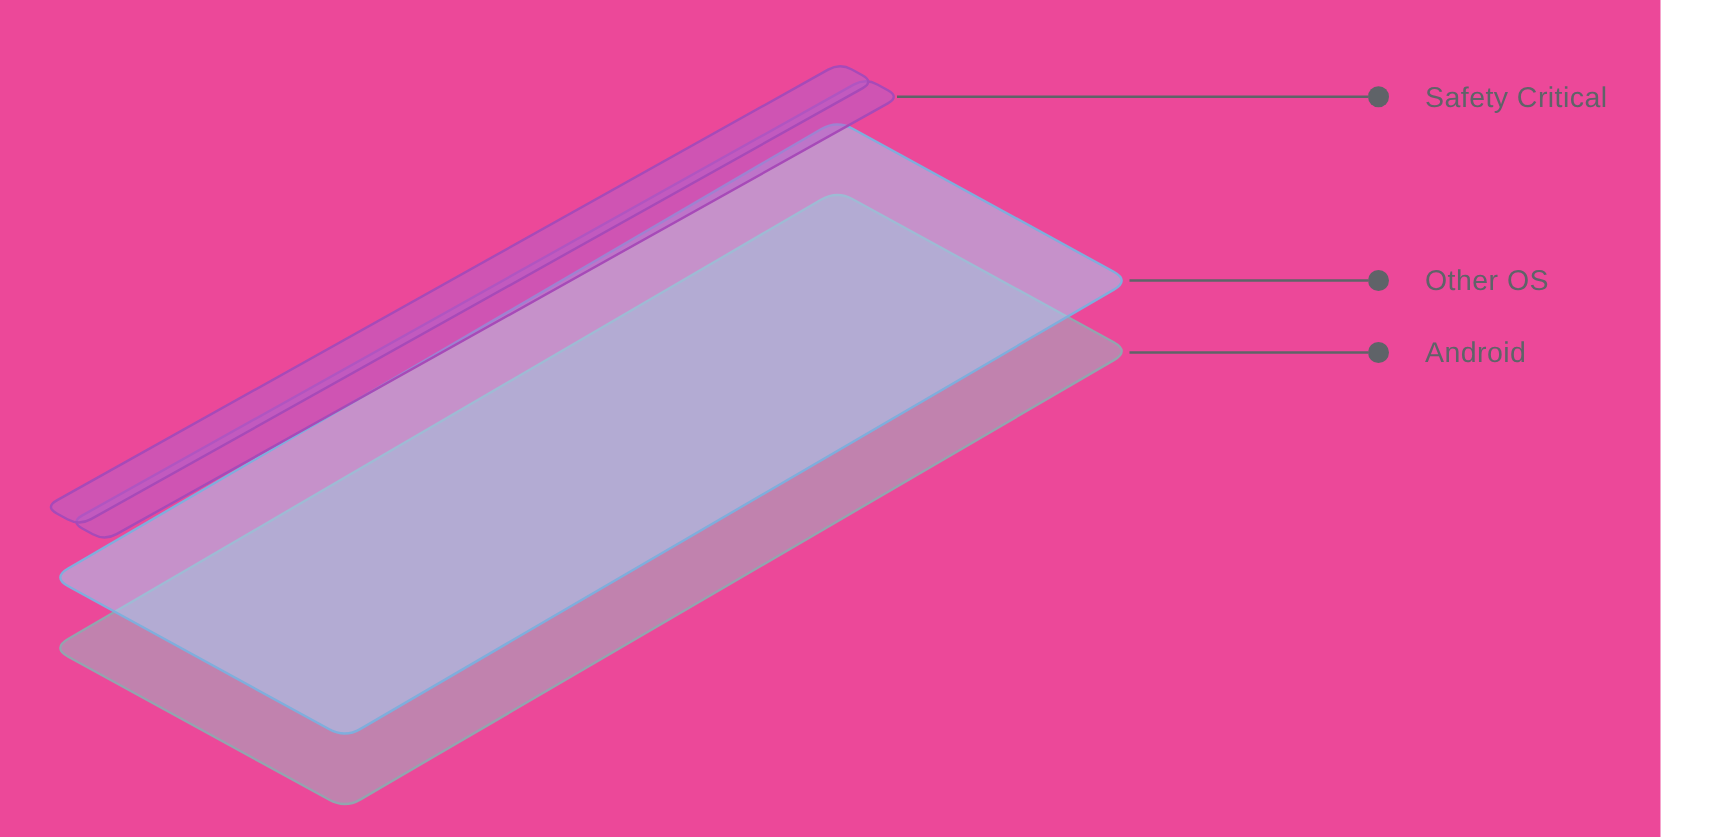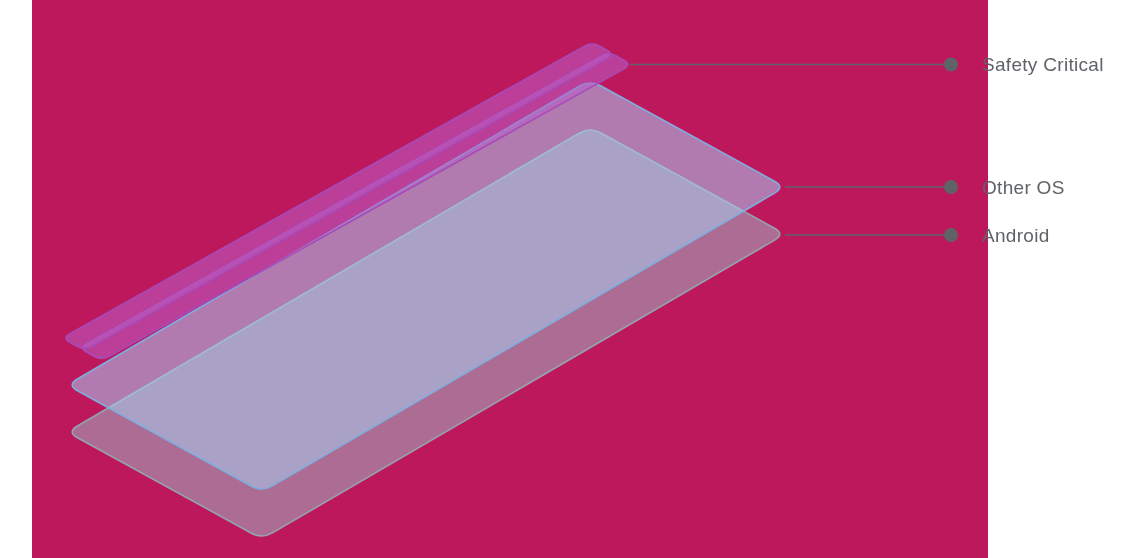--- a/index.html
+++ b/index.html
@@ -6,24 +6,23 @@
     margin: 0;
     padding: 0;
     background: #ffffff;
     width: 1142px;
     height: 558px;
     overflow: hidden;
     font-family: "Liberation Sans", sans-serif;
   }
   .stage {
     position: relative;
-    width: 956px;
+    width: 1107px;
     height: 558px;
-    background: #be185d;
-    margin-left: 32px;
+    background: #ec4899;
   }
   svg { display: block; }
   .layer-shape {
     stroke-width: 1.6;
     stroke-linejoin: round;
   }
   .callout-line {
     stroke-width: 1.6;
     fill: none;
   }

